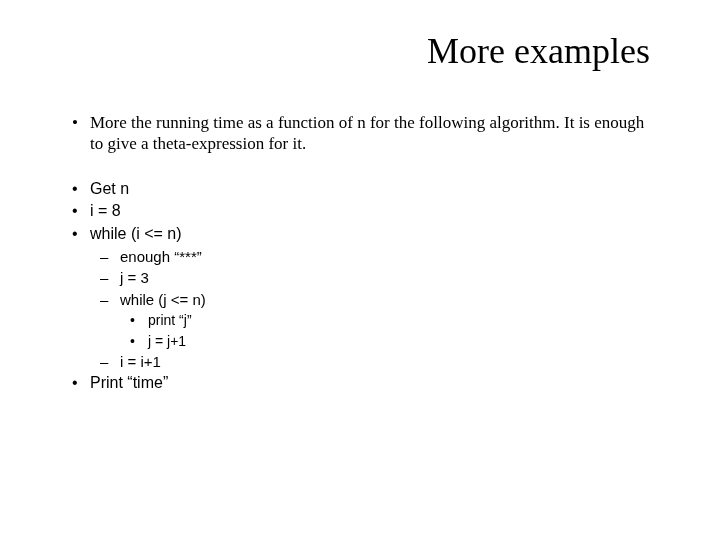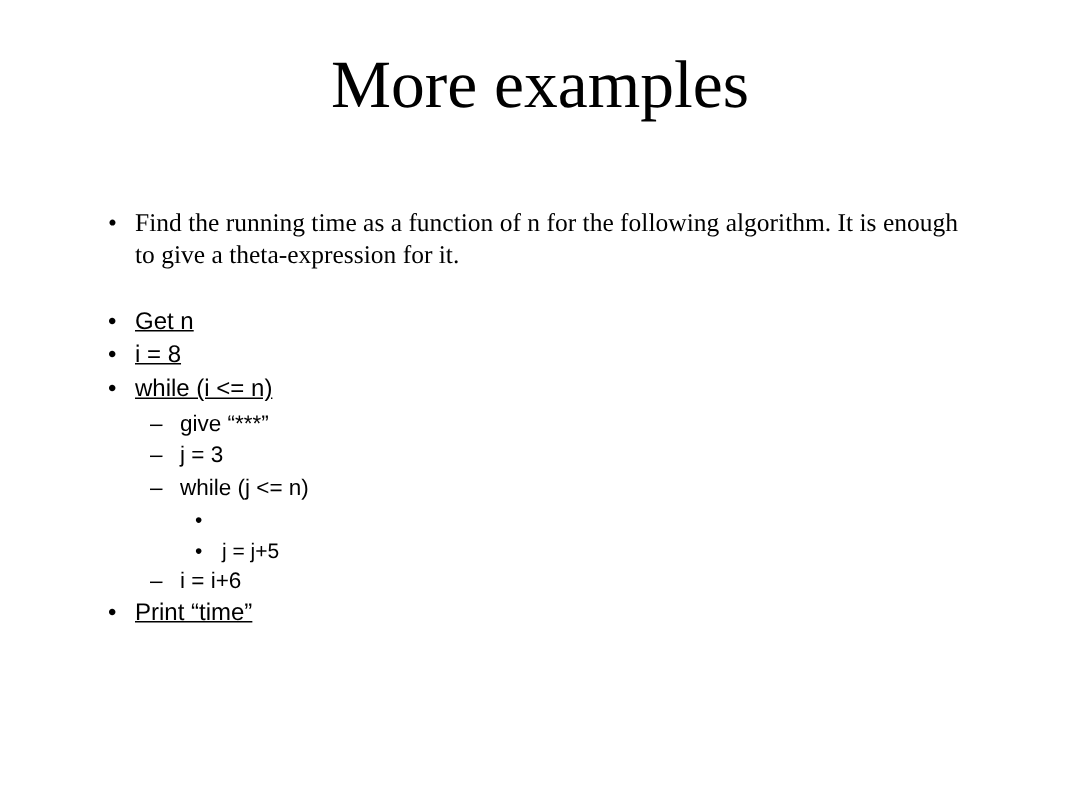--- a/index.html
+++ b/index.html
@@ -5,24 +5,24 @@
     * { margin: 0; padding: 0; box-sizing: border-box; }
     body {
       width: 720px;
       height: 540px;
       background: #fff;
       font-family: "Times New Roman", Times, serif;
       color: #000;
       padding: 20px 70px 0 70px;
     }
     .title {
-      font-size: 45px;
-      text-align: center;
+      font-size: 36px;
+      text-align: right;
       margin-top: 10px;
-      margin-bottom: 56px;
+      margin-bottom: 40px;
       font-weight: normal;
     }
     .bullet-row {
       display: flex;
       align-items: flex-start;
       margin-bottom: 2px;
     }
     .bullet {
       width: 20px;
       flex-shrink: 0;
@@ -49,71 +49,72 @@
     .code-block {
       margin-top: 24px;
       font-family: Arial, Helvetica, sans-serif;
       font-size: 16px;
       line-height: 1.3;
     }
     .lv1 { padding-left: 0px; }
     .lv2 { padding-left: 30px; font-size: 15px; }
     .lv3 { padding-left: 60px; font-size: 14px; }
     .lv2 .txt, .lv3 .txt { flex: 1; }
-    .lv1 .txt { flex: 1; text-decoration: underline; }
+    .lv1 .txt { flex: 1; }
   </style>
 </head>
 <body>
 
 <h1 class="title">More examples</h1>
 
 <div class="intro bullet-row">
   <span class="bullet">•</span>
-  <span class="intro-text">Find the running time as a function of n for the following algorithm. It is enough to give a theta-expression for it.</span>
+  <span class="intro-text">More the running time as a function of n for the following algorithm. It is enough to give a theta-expression for it.</span>
 </div>
 
 <div class="code-block">
 
   <div class="bullet-row lv1">
     <span class="bullet">•</span>
     <span class="txt">Get n</span>
   </div>
   <div class="bullet-row lv1">
     <span class="bullet">•</span>
     <span class="txt">i =  8</span>
   </div>
   <div class="bullet-row lv1">
     <span class="bullet">•</span>
     <span class="txt">while (i &lt;= n)</span>
   </div>
 
   <div class="bullet-row lv2">
     <span class="dash">–</span>
-    <span class="txt">give “***”</span>
+    <span class="txt">enough “***”</span>
   </div>
   <div class="bullet-row lv2">
     <span class="dash">–</span>
     <span class="txt">j = 3</span>
   </div>
   <div class="bullet-row lv2">
     <span class="dash">–</span>
     <span class="txt">while (j &lt;= n)</span>
   </div>
 
   <div class="bullet-row lv3">
     <span class="dot">•</span>
+    <span class="txt">print “j”</span>
   </div>
   <div class="bullet-row lv3">
     <span class="dot">•</span>
-    <span class="txt">j = j+5</span>
+    <span class="txt">j = j+1</span>
   </div>
 
   <div class="bullet-row lv2">
     <span class="dash">–</span>
-    <span class="txt">i = i+6</span>
+    <span class="txt">i = i+1</span>
   </div>
 
   <div class="bullet-row lv1">
     <span class="bullet">•</span>
     <span class="txt">Print “time”</span>
   </div>
 
 </div>
 
 </body></html>

